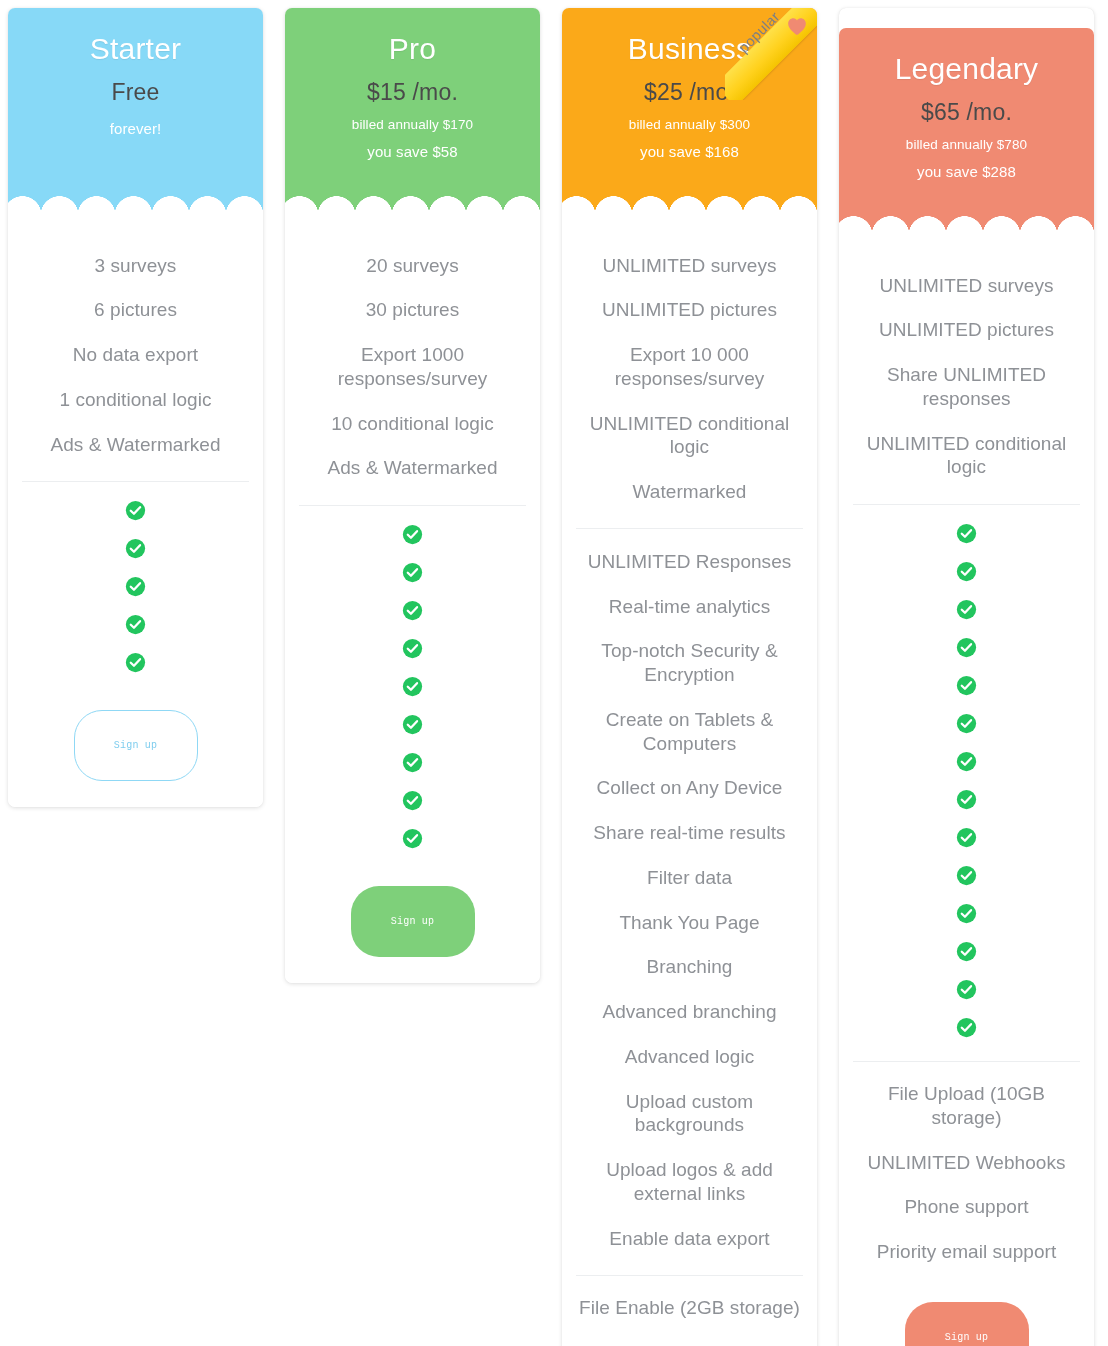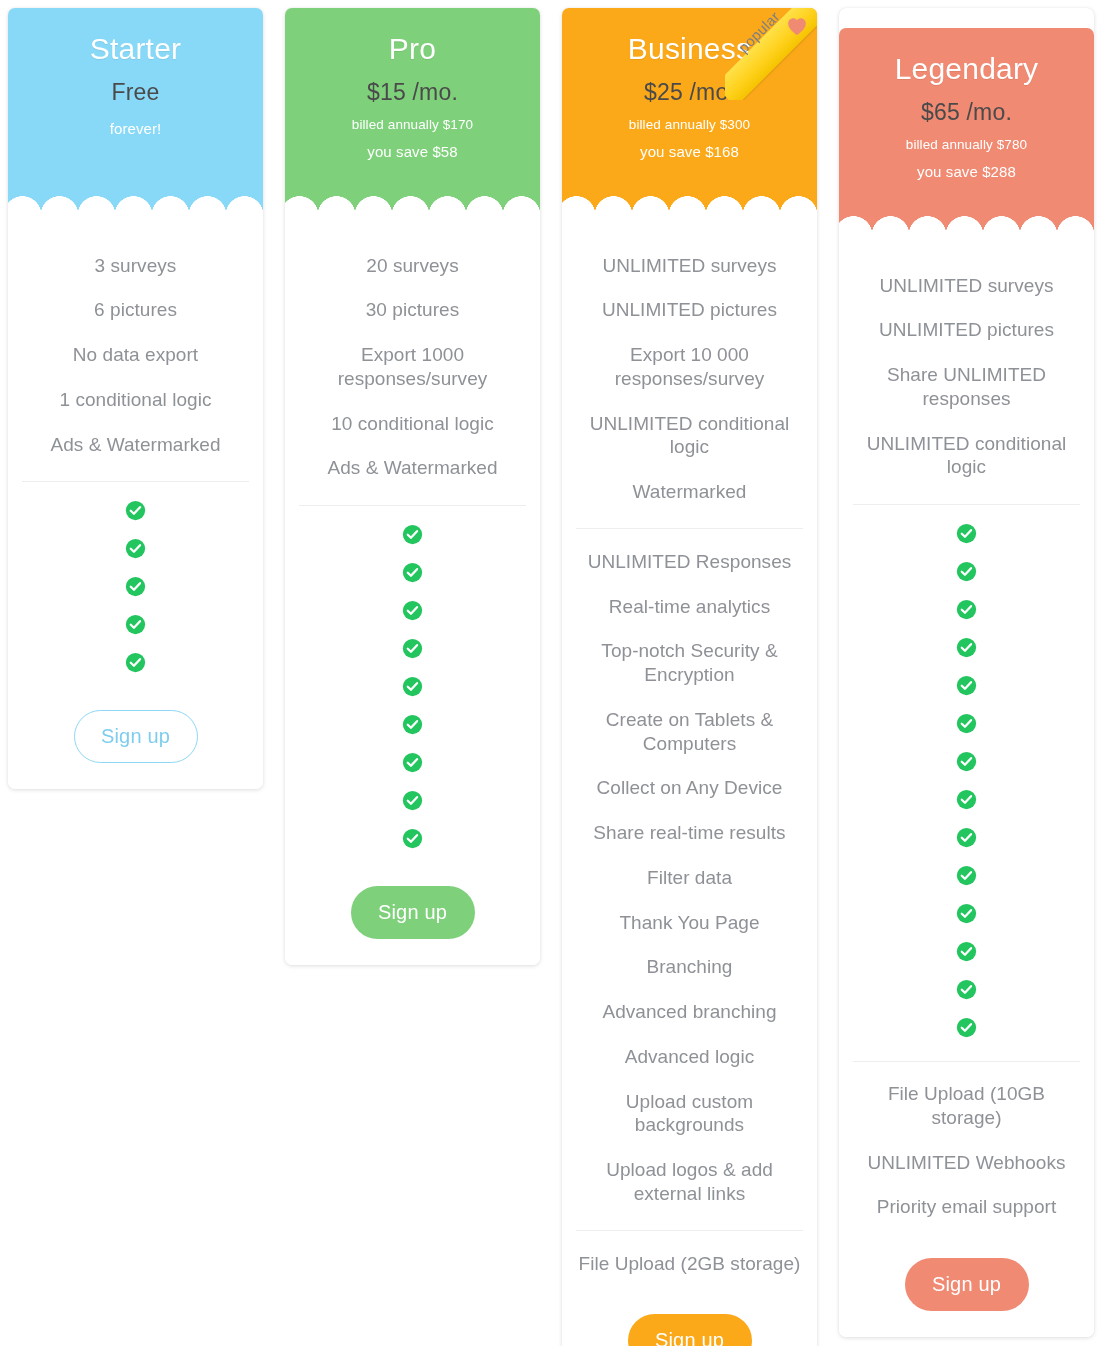--- a/index.html
+++ b/index.html
@@ -112,24 +112,24 @@
   .check-row { padding: 8.5px 0; line-height: 0; }
   .check-icon { display: block; }
 
   
   .btn-wrap { display: flex; justify-content: center; margin-top: 28px; }
   .signup-btn {
     display: inline-flex;
     align-items: center;
     justify-content: center;
     width: 124px;
-    height: 53px;
+    height: 71px;
     border-radius: 28px;
-    font-size: 20px;
-    font-family: Liberation Sans, sans-serif;
+    font-size: 10px;
+    font-family: Liberation Mono, monospace;
     cursor: pointer;
     border: none;
     letter-spacing: 0.2px;
   }
   .signup-btn.outline {
     background: #ffffff;
     border: 1.6px solid #8fd8f5;
     color: #7fcdee;
   }
   .signup-btn.solid { color: #ffffff; }
@@ -319,24 +319,25 @@
           <li>Create on Tablets &amp; Computers</li>
           <li>Collect on Any Device</li>
           <li>Share real-time results</li>
           <li>Filter data</li>
           <li>Thank You Page</li>
           <li>Branching</li>
           <li>Advanced branching</li>
           <li>Advanced logic</li>
           <li>Upload custom backgrounds</li>
           <li>Upload logos &amp; add external links</li>
-        </ul>
-        <div class="divider"></div>
-        <ul class="feature-list">
-          <li>File Upload (2GB storage)</li>
+          <li>Enable data export</li>
+        </ul>
+        <div class="divider"></div>
+        <ul class="feature-list">
+          <li>File Enable (2GB storage)</li>
         </ul>
         <div class="btn-wrap">
           <button class="signup-btn solid" style="background: rgb(251, 169, 25);">Sign up</button>
         </div>
       </div>
     </div>
     <div class="plan-card">
       <div class="card-header" style="background: rgb(240, 138, 114); margin-top: 20px;">
         <div class="plan-title">Legendary</div>
         <div class="plan-price">$65 /mo.</div>
@@ -408,20 +409,21 @@
               </svg></span></div>
           <div class="check-row"><span><svg width="21" height="21" viewBox="0 0 24 24" class="check-icon">
                 <circle cx="12" cy="12" r="11" fill="#22c55e"></circle>
                 <path d="M6.6 12.3 L10.2 15.7 L17.2 8.2" stroke="#ffffff" stroke-width="2.6" stroke-linecap="round" stroke-linejoin="round" fill="none"></path>
               </svg></span></div>
         </div>
         <div class="divider"></div>
         <ul class="feature-list">
           <li>File Upload (10GB storage)</li>
           <li>UNLIMITED Webhooks</li>
+          <li>Phone support</li>
           <li>Priority email support</li>
         </ul>
         <div class="btn-wrap">
           <button class="signup-btn solid" style="background: rgb(240, 138, 114);">Sign up</button>
         </div>
       </div>
     </div>
   </div>
 
 </body></html>

